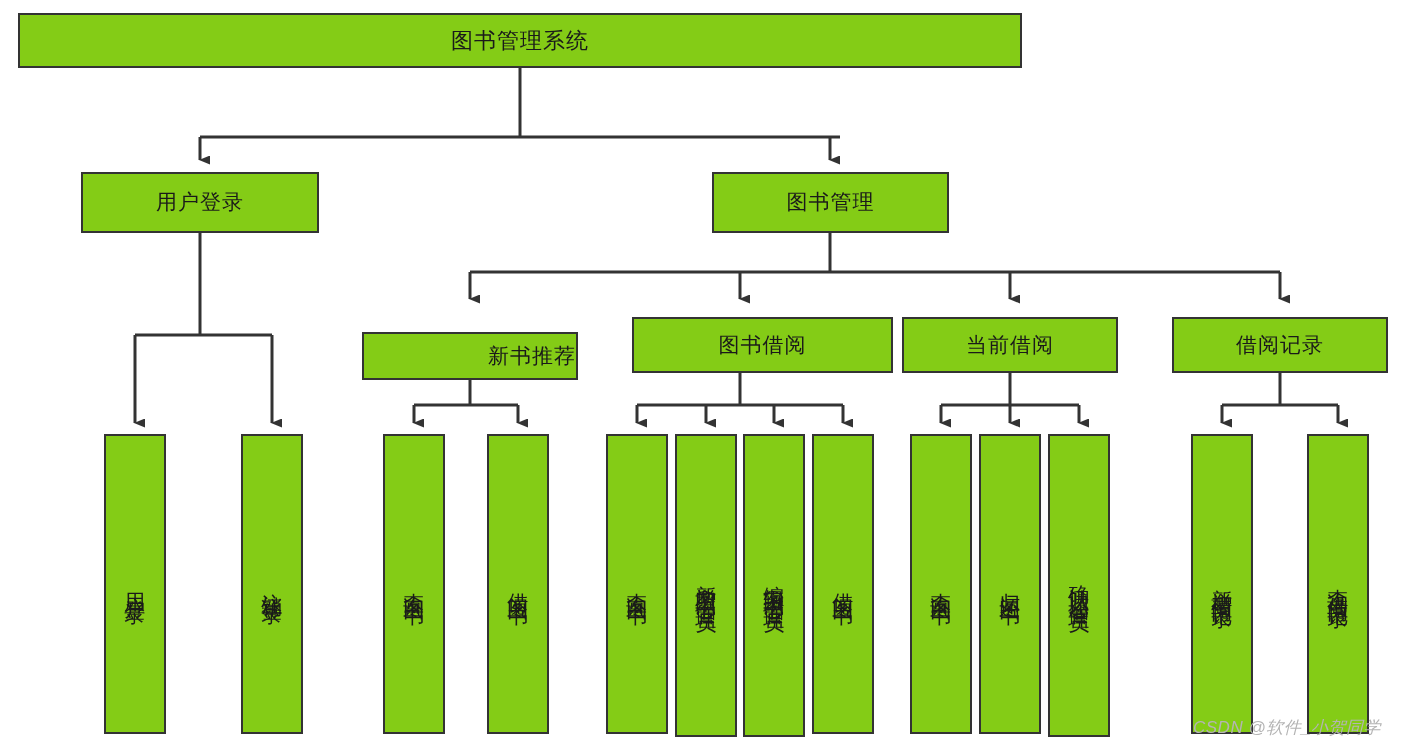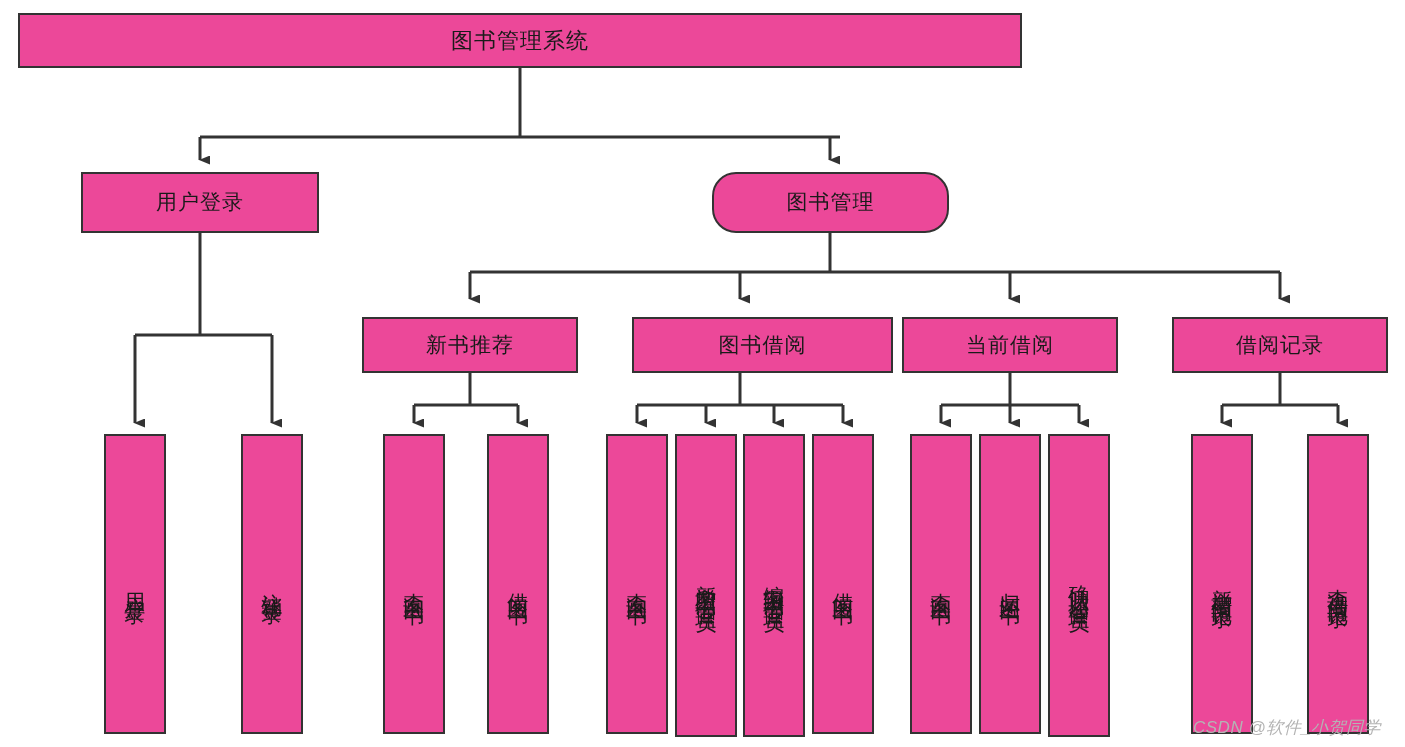--- a/index.html
+++ b/index.html
@@ -8,21 +8,21 @@
     background:#ffffff;
     font-family:"Liberation Sans","DejaVu Sans",sans-serif;
     overflow:hidden;
   }
   #canvas{position:relative;width:1405px;height:747px;}
   svg#wires{position:absolute;left:0;top:0;width:1405px;height:747px;}
 
   .node{
     position:absolute;
     box-sizing:border-box;
-    background:#ec4899;
+    background:#84cc16;
     border:2px solid #333333;
     display:flex;
     align-items:center;
     justify-content:center;
     color:#1a1a1a;
   }
   .node .label{
     text-align:center;
     line-height:1.18;
     letter-spacing:1px;
@@ -105,25 +105,25 @@
     </g>
   </svg>
 
   <div class="node root horiz" style="left:18px;top:13px;width:1004px;height:55px;">
     <span class="label">图书管理系统</span>
   </div>
 
   <div class="node horiz" style="left:81px;top:172px;width:238px;height:61px;">
     <span class="label">用户登录</span>
   </div>
-  <div class="node horiz" style="left:712px;top:172px;width:237px;height:61px;border-radius:24px;">
+  <div class="node horiz" style="left:712px;top:172px;width:237px;height:61px;">
     <span class="label">图书管理</span>
   </div>
 
-  <div class="node horiz" style="left:362px;top:317px;width:216px;height:56px;">
+  <div class="node horiz" style="left:362px;top:332px;width:216px;height:48px;justify-content:flex-end;">
     <span class="label">新书推荐</span>
   </div>
   <div class="node horiz" style="left:632px;top:317px;width:261px;height:56px;">
     <span class="label">图书借阅</span>
   </div>
   <div class="node horiz" style="left:902px;top:317px;width:216px;height:56px;">
     <span class="label">当前借阅</span>
   </div>
   <div class="node horiz" style="left:1172px;top:317px;width:216px;height:56px;">
     <span class="label">借阅记录</span>

